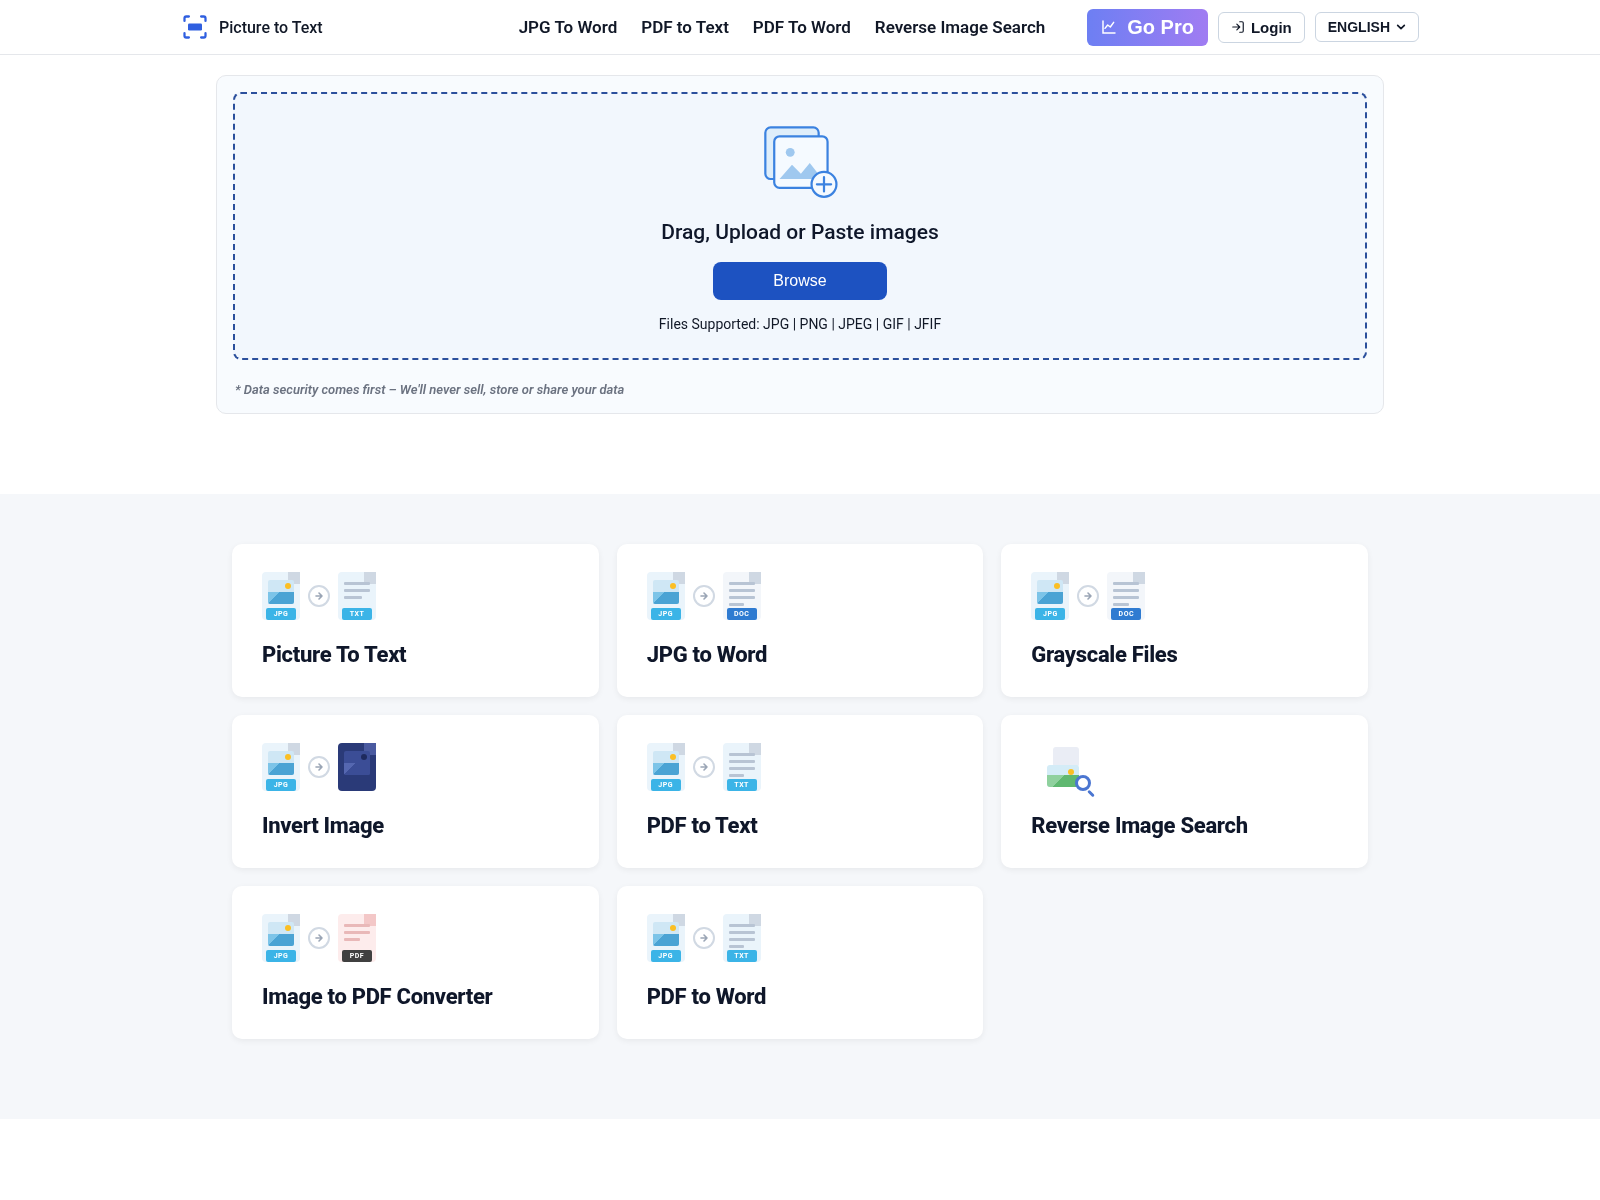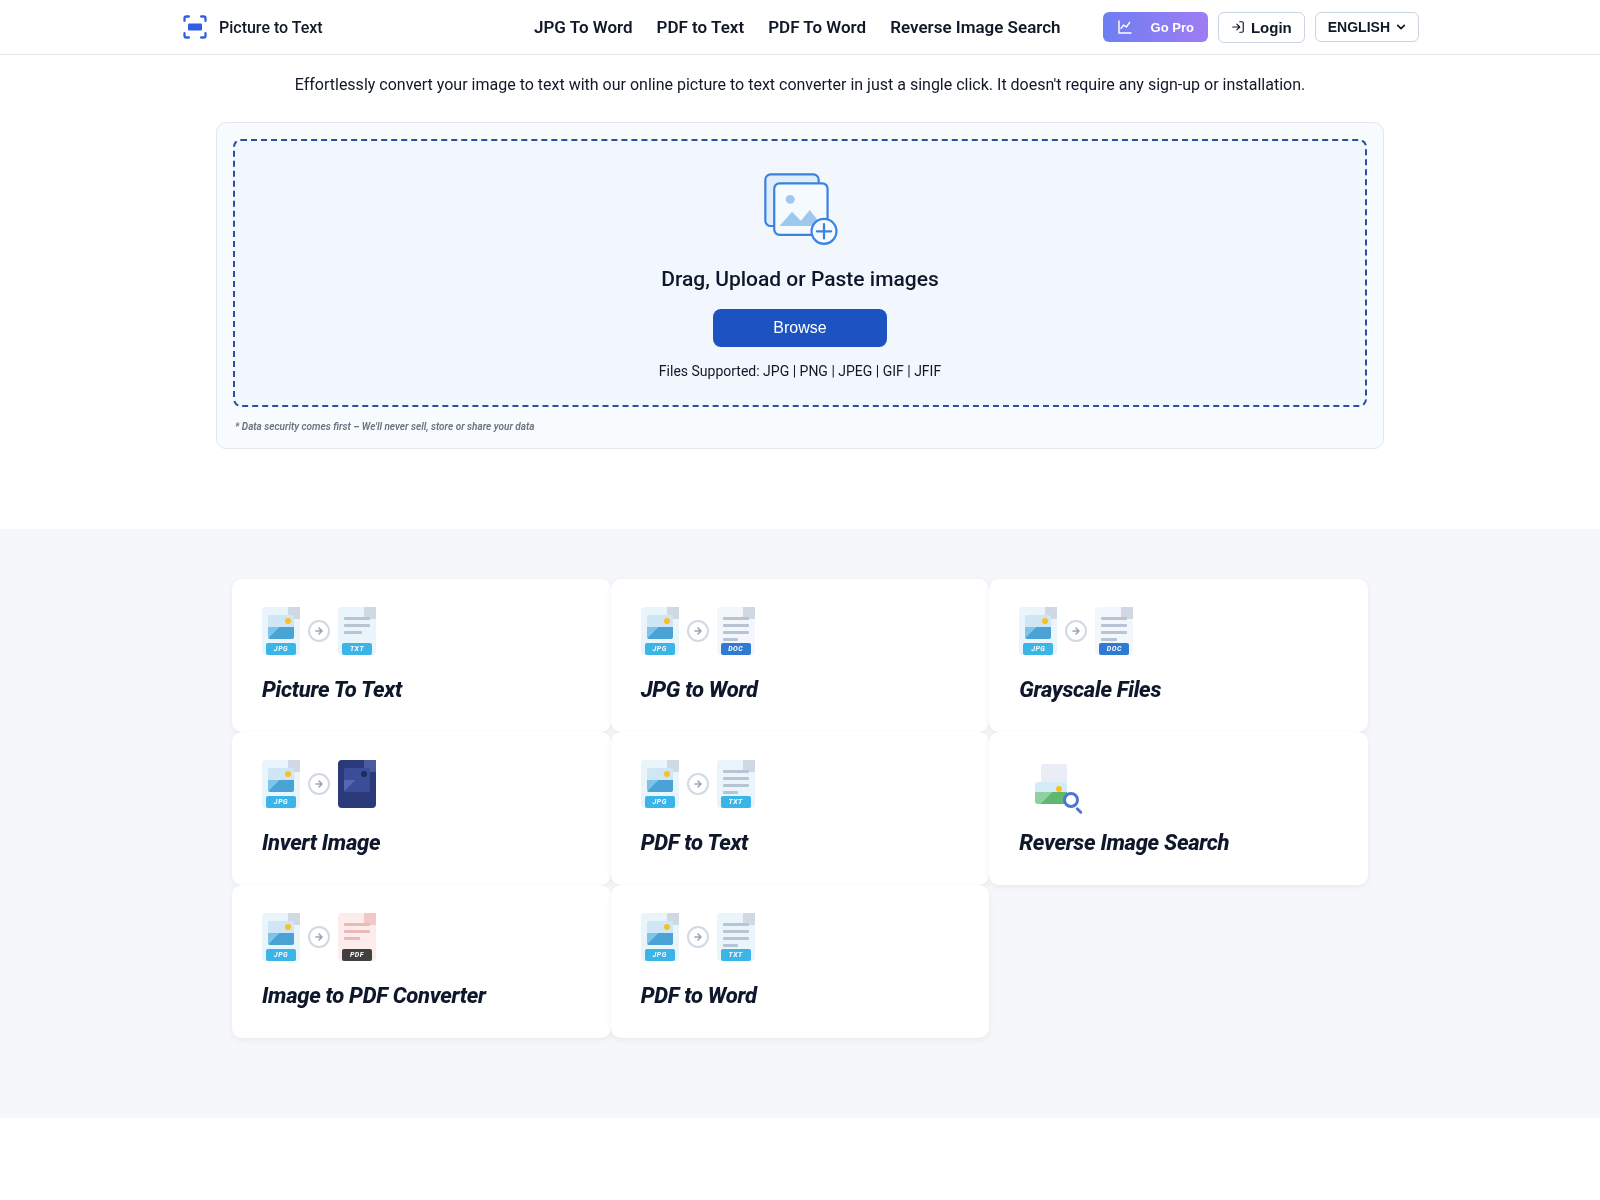--- a/index.html
+++ b/index.html
@@ -7,41 +7,41 @@
 
 
 .header { border-bottom: 1px solid #e5e7eb; }
 .header-inner { max-width: 1270px; margin: 0 auto; height: 54px; display: flex; align-items: center; padding: 0 16px; }
 .logo-wrap { display: flex; align-items: center; gap: 10px; }
 .logo-icon { width: 28px; height: 28px; }
 .logo-text { font-size: 16px; font-weight: 500; color: #111827; }
 .nav { margin-left: auto; display: flex; align-items: center; gap: 24px; }
 .nav a { color: #111827; text-decoration: none; font-size: 17px; font-weight: 600; }
 .btns { display: flex; align-items: center; gap: 10px; margin-left: 18px; }
-.btn-pro { display: flex; align-items: center; gap: 18px; background: linear-gradient(90deg,#6d7ff3,#a07cf2); color: #fff; border: none; border-radius: 6px; padding: 7px 14px; font-size: 13px; font-weight: 600; cursor: pointer; }
+.btn-pro { display: flex; align-items: center; gap: 10px; background: linear-gradient(90deg,#6d7ff3,#a07cf2); color: #fff; border: none; border-radius: 6px; padding: 7px 14px; font-size: 20px; font-weight: 600; cursor: pointer; }
 .btn-login { display: flex; align-items: center; gap: 6px; background: #fff; color: #111827; border: 1px solid #cbd5e1; border-radius: 6px; padding: 6px 12px; font-size: 15px; font-weight: 600; cursor: pointer; }
 .btn-lang { display: flex; align-items: center; gap: 6px; background: #fff; color: #111827; border: 1px solid #cbd5e1; border-radius: 6px; padding: 6px 12px; font-size: 14px; font-weight: 600; cursor: pointer; }
 
 
 .hero { max-width: 1270px; margin: 0 auto; padding: 20px 16px 40px; text-align: center; }
 .hero h1 { font-size: 38px; font-weight: 800; margin: 6px 0 14px; letter-spacing: -0.5px; }
 .hero-sub { font-size: 16px; color: #111827; margin-bottom: 28px; }
 
 
 .uploader-outer { border: 1px solid #e5e7eb; border-radius: 10px; background: #f8fbfe; padding: 16px; max-width: 1168px; margin: 0 auto; text-align: left; }
 .uploader-inner { border: 2px dashed #2b4f9c; border-radius: 8px; background: #f2f7fd; display: flex; flex-direction: column; align-items: center; padding: 30px 20px 26px; }
 .upload-icon { width: 80px; height: 78px; margin-bottom: 18px; }
 .upload-title { font-size: 21px; font-weight: 500; margin-bottom: 18px; text-align: center; }
 .btn-browse { background: #1d52c1; color: #fff; border: none; border-radius: 8px; padding: 10px 60px; font-size: 16px; font-weight: 500; cursor: pointer; margin-bottom: 16px; }
 .supported { font-size: 14px; color: #111827; }
-.security-note { font-size: 10px; font-style: italic; font-weight: 600; color: #6b7280; margin-top: 14px; padding-left: 2px; }
+.security-note { font-size: 13px; font-style: italic; font-weight: 600; color: #6b7280; margin-top: 22px; padding-left: 2px; }
 
 
 .cards-section { background: #f5f7fa; padding: 50px 0 80px; margin-top: 40px; }
-.cards-grid { max-width: 1168px; margin: 0 auto; display: grid; grid-template-columns: repeat(3, 1fr); padding: 0 16px; font-style: italic; }
+.cards-grid { max-width: 1168px; margin: 0 auto; display: grid; grid-template-columns: repeat(3, 1fr); gap: 18px; padding: 0 16px; }
 .card { background: #fff; border-radius: 10px; box-shadow: 0 2px 6px rgba(0,0,0,0.06); padding: 26px 30px 30px; cursor: pointer; }
 .card-icon-row { height: 52px; display: flex; align-items: center; margin-bottom: 20px; }
 .card h3 { font-size: 22px; font-weight: 800; letter-spacing: -0.3px; }
 
 
 .fi { width: 38px; height: 48px; position: relative; }
 .fi-body { position: absolute; inset: 0; border-radius: 4px 8px 4px 4px; }
 .fi-fold { position: absolute; top: 0; right: 0; width: 12px; height: 12px; background: #cfd8e3; border-bottom-left-radius: 2px; }
 .fi-tag { position: absolute; bottom: 0; left: 4px; right: 4px; height: 12px; border-radius: 2px; display: flex; align-items: center; justify-content: center; font-size: 7px; font-weight: 700; color: #fff; letter-spacing: 0.5px; }
 .fi-lines { position: absolute; top: 10px; left: 6px; right: 6px; display: flex; flex-direction: column; gap: 4px; }
@@ -97,21 +97,20 @@
           <svg width="10" height="10" viewBox="0 0 12 12">
               <path d="M2 4l4 4 4-4" stroke="#111827" stroke-width="2" fill="none" stroke-linecap="round" stroke-linejoin="round"></path>
             </svg>
         </button>
       </div>
     </nav>
   </div>
 </header>
 
 <section class="hero">
-  <p class="hero-sub">Effortlessly convert your image to text with our online picture to text converter in just a single click. It doesn't require any sign-up or installation.</p>
 
   <div class="uploader-outer">
     <div class="uploader-inner">
       <svg class="upload-icon" viewBox="0 0 90 84">
         <rect x="6" y="2" width="60" height="58" rx="6" fill="#dfeefa" stroke="#3b82e0" stroke-width="2.5"></rect>
         <rect x="16" y="12" width="60" height="58" rx="6" fill="#f5faff" stroke="#3b82e0" stroke-width="2.5"></rect>
         <circle cx="34" cy="30" r="5" fill="#9fc8ef"></circle>
         <path d="M22 60l14-16 10 10 10-12 14 18z" fill="#9fc8ef"></path>
         <circle cx="72" cy="66" r="14" fill="#f5faff" stroke="#3b82e0" stroke-width="2.5"></circle>
         <path d="M72 58v16M64 66h16" stroke="#3b82e0" stroke-width="2.5" stroke-linecap="round"></path>

